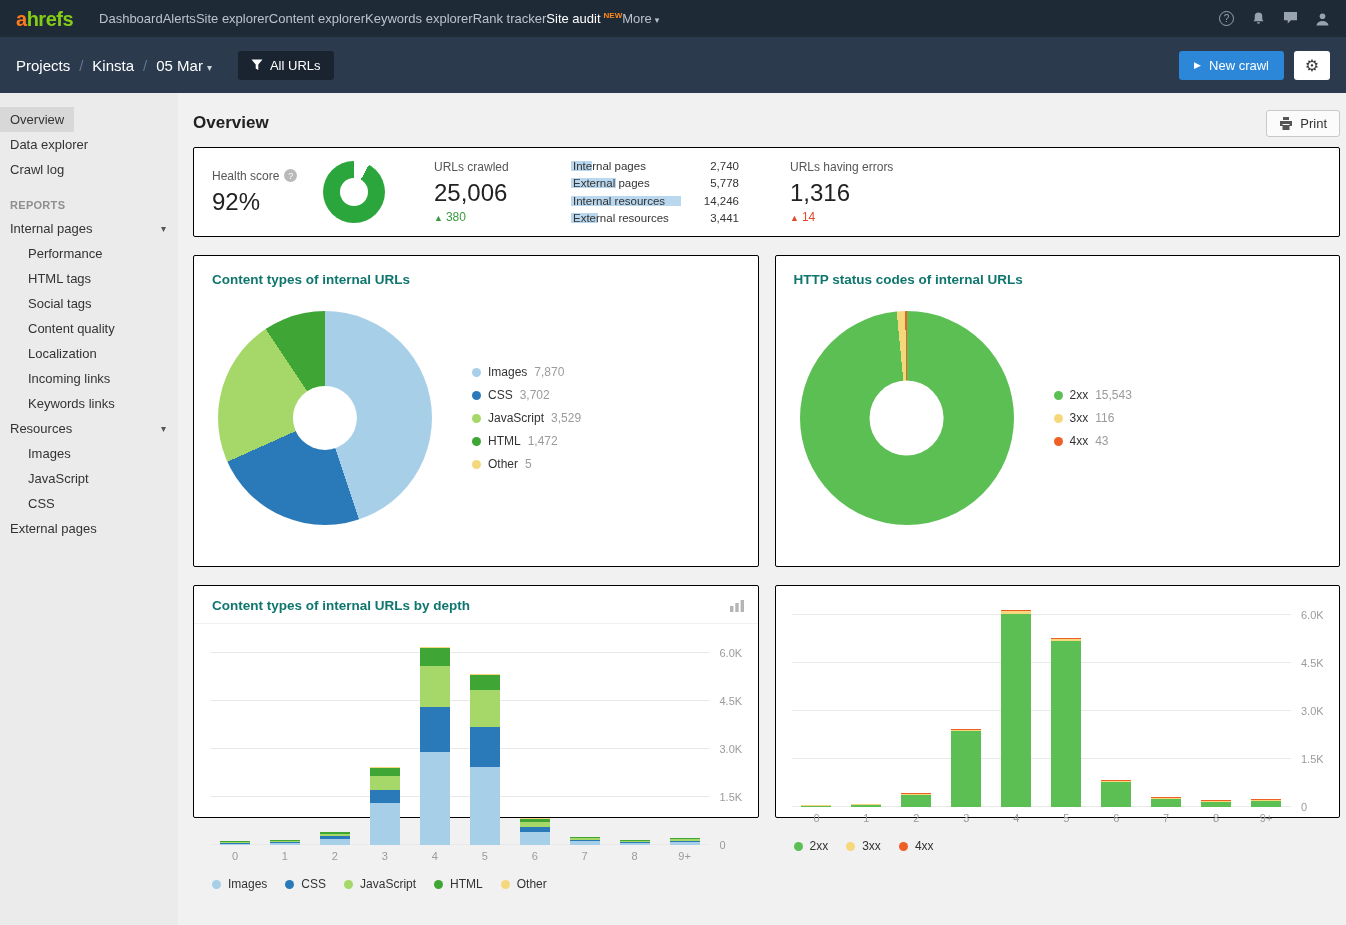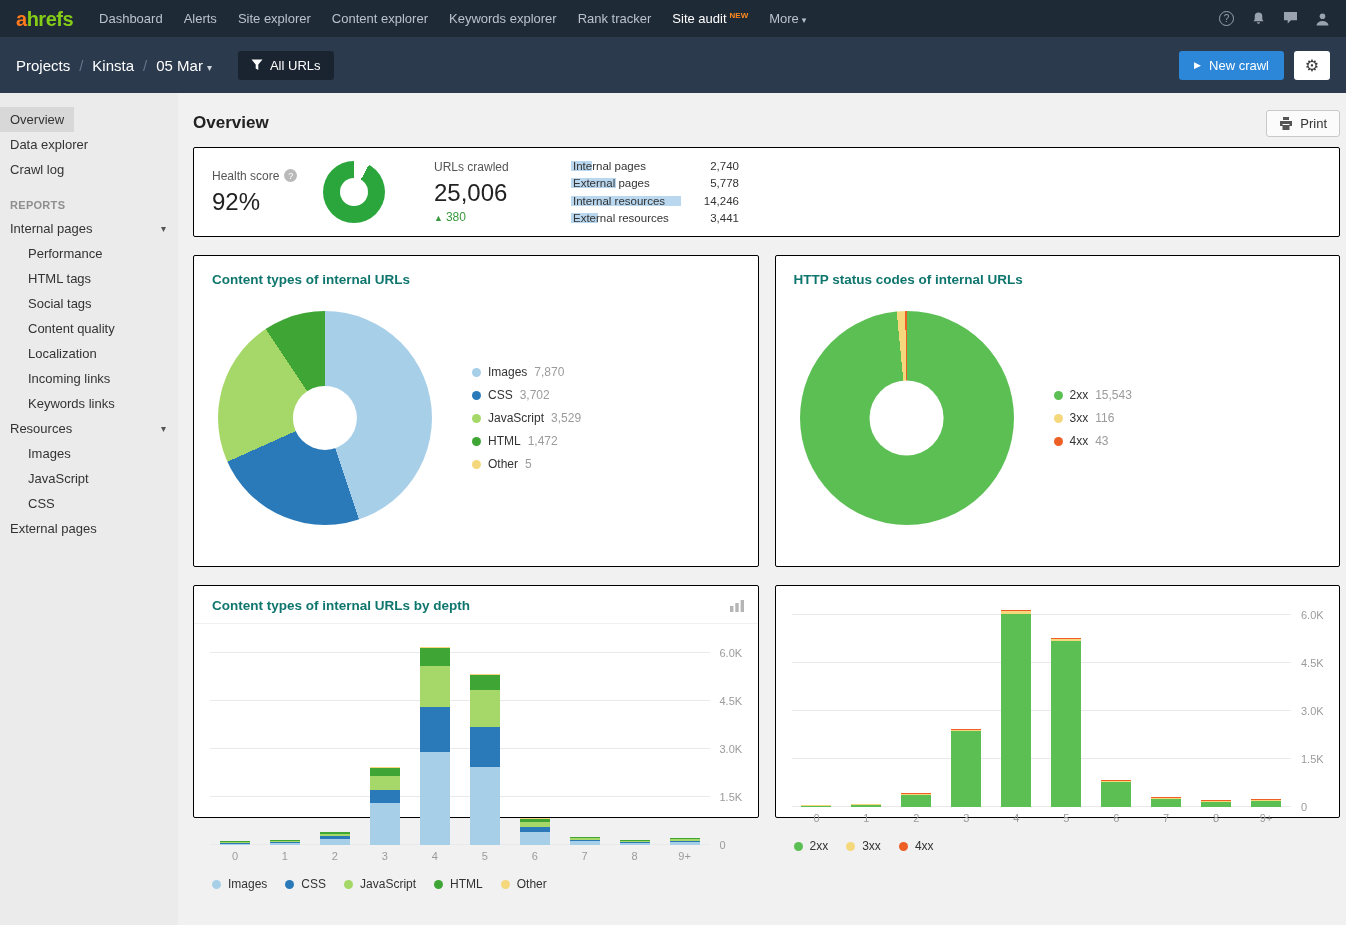--- a/index.html
+++ b/index.html
@@ -5,21 +5,21 @@
   * { box-sizing: border-box; margin: 0; padding: 0; }
   html, body { width: 1346px; height: 925px; }
   body { font-family: "Liberation Sans", "DejaVu Sans", sans-serif; background: #f1f1f2; overflow: hidden; color: #333; }
   button { font-family: inherit; }
 
   
   .topnav { height: 37px; background: #1f2a37; display: flex; align-items: center; padding: 0 16px; }
   .logo { font-size: 20px; font-weight: bold; letter-spacing: -0.5px; margin-right: 26px; cursor: pointer; line-height: 1; }
   .logo .la { color: #ff7a1a; }
   .logo .lr { color: #84cc16; }
-  .nav-items { display: flex; align-items: flex-end; gap: 21px; }
+  .nav-items { display: flex; align-items: flex-end; }
   .nav-item { color: #b9c2cc; font-size: 13px; cursor: pointer; white-space: nowrap; }
   .nav-item.active { color: #fff; }
   .nav-badge { color: #ff8a1e; font-size: 8px; font-weight: bold; margin-left: 3px; vertical-align: top; }
   .nav-caret { font-size: 9px; margin-left: 3px; }
   .nav-icons { margin-left: auto; display: flex; align-items: center; gap: 17px; }
   .help-circle { width: 15px; height: 15px; border: 1px solid #98a3af; border-radius: 50%; display: flex; align-items: center; justify-content: center; font-size: 10px; color: #98a3af; cursor: pointer; }
   .nav-icons svg { cursor: pointer; display: block; }
 
   
   .subheader { height: 56px; background: #2b3a4d; display: flex; align-items: center; padding: 0 16px; }
@@ -222,20 +222,27 @@
           <div class="bd-row">
             <div class="bd-label"><div class="hl" style="width: 100%; background: rgb(185, 215, 238);"></div><span class="t">Internal resources</span></div>
             <div class="bd-value">14,246</div>
           </div>
           <div class="bd-row">
             <div class="bd-label"><div class="hl" style="width: 24.1541%; background: rgb(185, 215, 238);"></div><span class="t">External resources</span></div>
             <div class="bd-value">3,441</div>
           </div>
         </div>
 
+      <div class="stat-errors">
+        <div class="stat-label">
+            <span>URLs having errors</span>
+          </div>
+        <div class="stat-value">1,316</div>
+        <div class="stat-delta" id="errorDelta" style="color: rgb(229, 71, 45);"><span class="arrow">▲</span><span>14</span></div>
+      </div>
     </section>
 
     <div class="cards-row">
       <section class="card pie-card">
         <h2 class="card-title">Content types of internal URLs</h2>
         <div class="pie-body">
           <div class="pie" style="background: conic-gradient(rgb(168, 207, 232) 0%, rgb(168, 207, 232) 44.8442%, rgb(42, 122, 185) 44.8442%, rgb(42, 122, 185) 68.2924%, rgb(165, 216, 104) 68.2924%, rgb(165, 216, 104) 90.6448%, rgb(63, 165, 53) 90.6448%, rgb(63, 165, 53) 99.9683%, rgb(245, 216, 124) 99.9683%, rgb(245, 216, 124) 100%);">
               <div class="hole" style="height: 64.2px; width: 64.2px;"></div>
             </div>
           <div class="v-legend">

